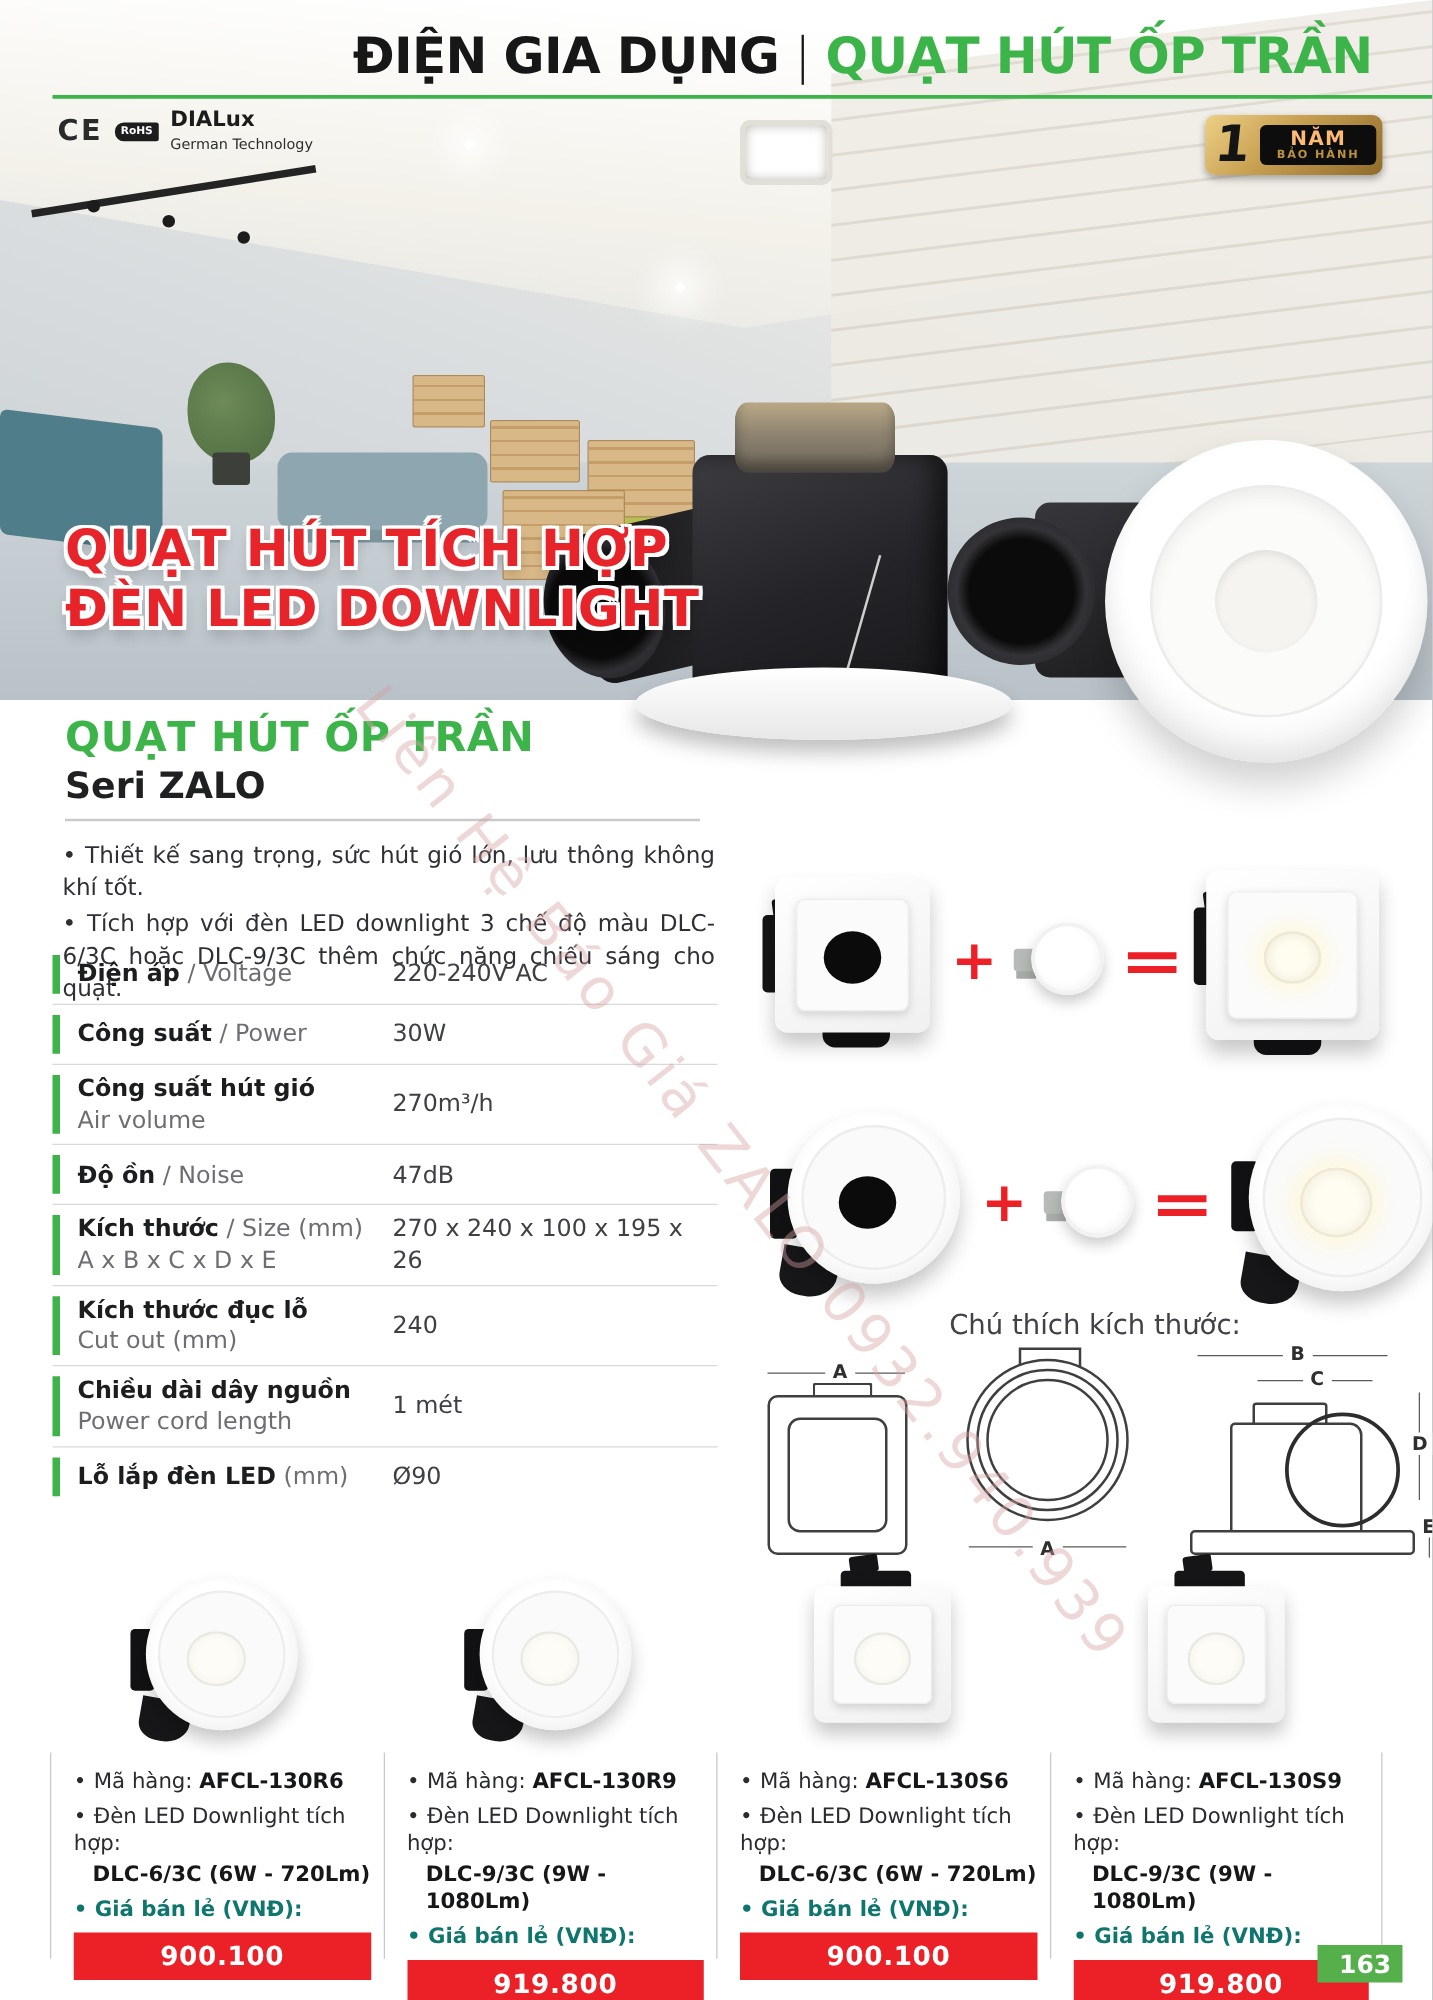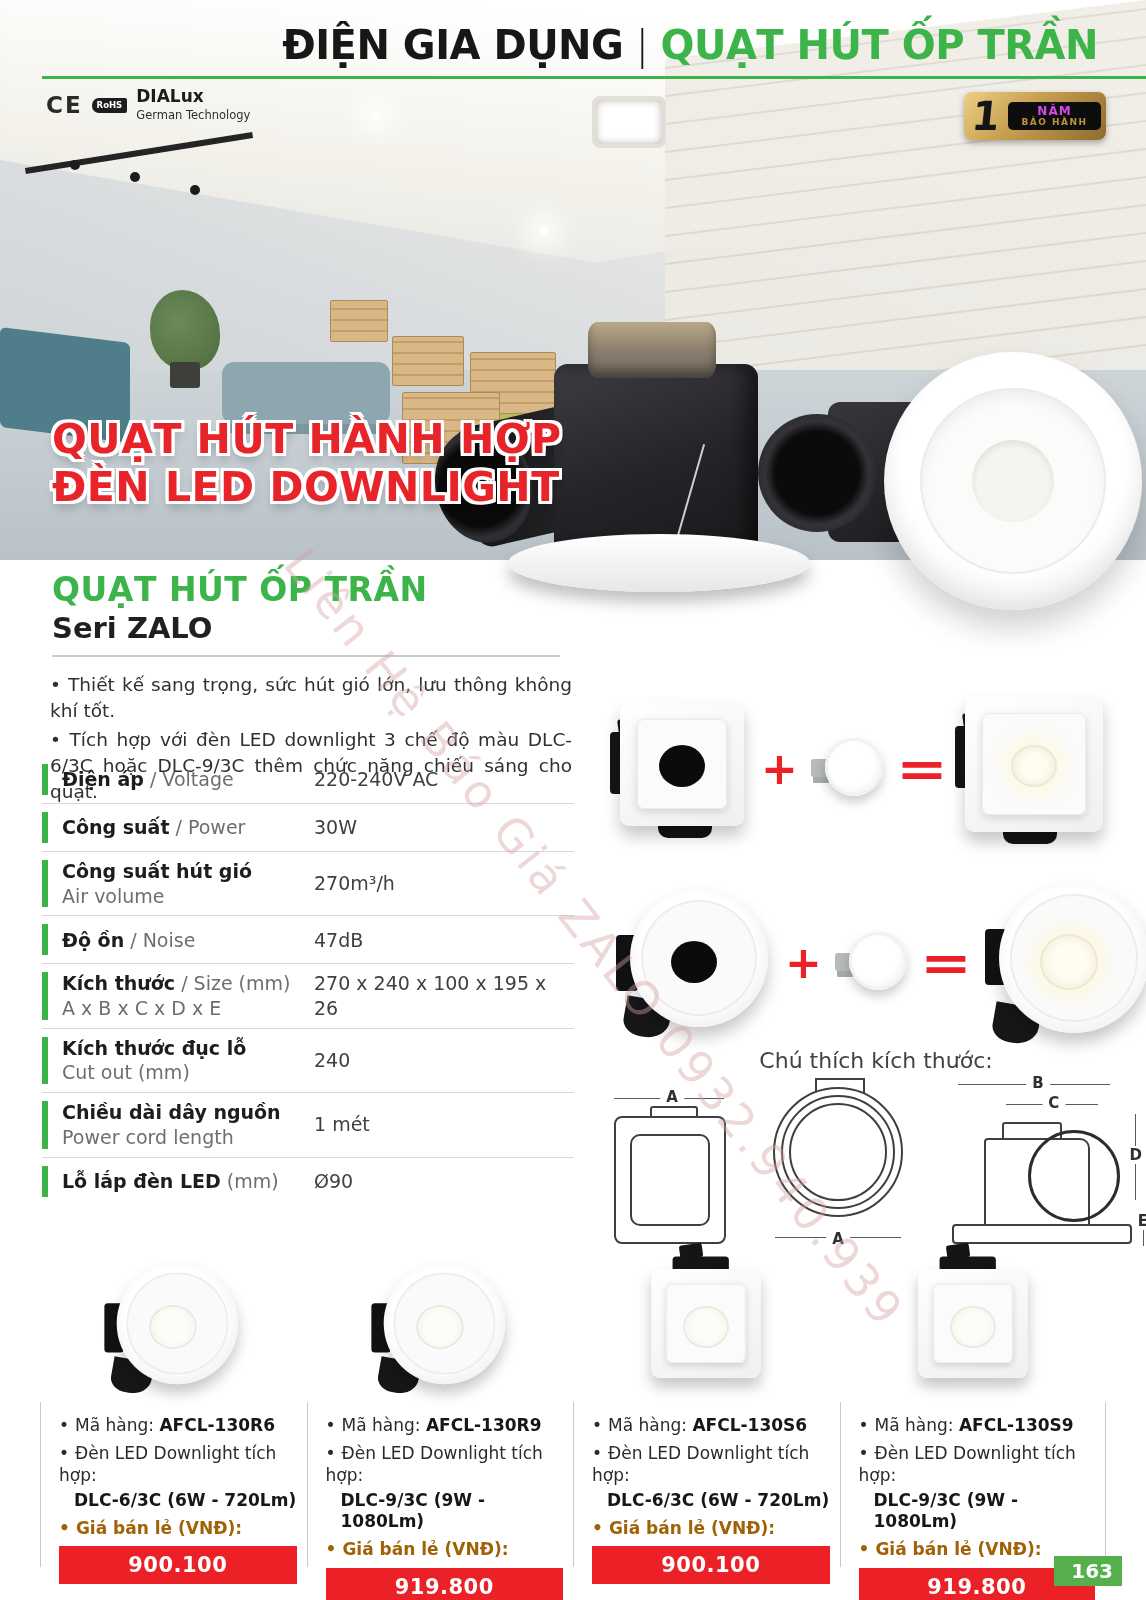--- a/index.html
+++ b/index.html
@@ -73,21 +73,21 @@
   .ce-mark{font-size:23px;font-weight:600;color:#2a2a2a;letter-spacing:2px;}
   .rohs{background:#1d1d1d;color:#fff;font-size:8.5px;font-weight:700;padding:3px 5px;border-radius:7px 2px 2px 7px;line-height:1;}
   .dialux{line-height:1.05;}
   .dialux .dx{font-size:17px;font-weight:800;color:#1c1c1c;}
   .dialux .gt{font-size:11.5px;color:#2e2e2e;margin-top:10px;}
   .warranty{position:absolute;top:92px;right:40px;z-index:8;width:142px;height:48px;border-radius:8px;
         background:linear-gradient(135deg,#ecd086 0%,#caa254 40%,#8f6b2a 100%);
         display:flex;align-items:center;box-shadow:0 3px 6px rgba(0,0,0,.3);}
   .warranty .num{flex:0 0 44px;text-align:center;font-size:40px;font-weight:900;color:#141414;transform:skewX(-6deg);}
   .warranty .panel{flex:1;margin:4px 5px 4px 0;background:#0d0d0d;border-radius:5px;text-align:center;padding:3px 2px;}
-  .warranty .nam{display:block;font-size:12px;font-weight:800;color:#d946ef;letter-spacing:1px;line-height:1.05;}
+  .warranty .nam{display:block;font-size:16px;font-weight:800;color:#fdba74;letter-spacing:1px;line-height:1.05;}
   .warranty .bh{display:block;font-size:9px;font-weight:700;color:#b8923e;letter-spacing:1.5px;}
   .hero-banner{position:absolute;left:52px;top:416px;z-index:7;font-size:41px;font-weight:800;line-height:1.16;
         color:#e8242b;letter-spacing:.5px;
         text-shadow:-3px -3px 0 #fff,3px -3px 0 #fff,-3px 3px 0 #fff,3px 3px 0 #fff,-3px 0 0 #fff,3px 0 0 #fff,
                     0 -3px 0 #fff,0 3px 0 #fff,0 7px 10px rgba(0,0,0,.22);}
 
   
   .sec-title{position:absolute;left:52px;top:570px;z-index:6;font-size:33px;font-weight:600;color:#3cb44a;letter-spacing:.5px;}
   .sec-series{position:absolute;left:52px;top:611px;z-index:6;font-size:29px;font-weight:800;color:#1f2022;}
   .sec-rule{position:absolute;left:52px;top:655px;width:508px;height:2px;background:#c9cacc;z-index:6;}
@@ -187,21 +187,21 @@
   
   .cards{position:absolute;left:40px;top:1252px;width:1066px;z-index:6;display:grid;grid-template-columns:repeat(4,1fr);}
   .card-img{height:150px;display:flex;align-items:center;justify-content:center;}
   .card-img .sqfan,.card-img .rdfan{transform:scale(.88);}
   .card-body{border-left:1px solid #c7c8ca;padding:13px 10px 0 18px;height:152px;position:relative;}
   .card:last-child .card-body{border-right:1px solid #c7c8ca;}
   .cline{font-size:17px;color:#2a2b2e;margin-bottom:7px;line-height:1.25;}
   .cline .blt{margin-right:6px;}
   .cline b{font-weight:800;color:#161719;}
   .cline.model{margin-left:15px;font-weight:800;color:#161719;margin-top:-3px;}
-  .cline.pricelbl{font-weight:800;color:#a16207;}
+  .cline.pricelbl{font-weight:800;color:#0f766e;}
   .pricebox{margin-top:6px;background:#ec2027;color:#fff;text-align:center;font-size:21px;font-weight:800;
         letter-spacing:.5px;padding:7px 0;}
 
   .pagenum{position:absolute;right:24px;bottom:14px;width:68px;height:30px;background:#55b04c;color:#fff;
         font-size:20px;font-weight:700;text-align:right;line-height:30px;padding-right:9px;box-sizing:border-box;z-index:9;}
 
   .watermark{position:absolute;left:316px;top:538px;z-index:20;transform:rotate(52deg);transform-origin:left top;
         font-size:46px;font-weight:500;letter-spacing:4px;color:rgba(213,160,160,.42);white-space:nowrap;pointer-events:none;}
 </style>
 </head>
@@ -256,21 +256,21 @@
     </span>
   </div>
   <div class="warranty">
     <span class="num">1</span>
     <span class="panel">
       <span class="nam">NĂM</span>
       <span class="bh">BẢO HÀNH</span>
     </span>
   </div>
   <div class="hero-banner">
-    <div>QUẠT HÚT HÀNH HỢP</div>
+    <div>QUẠT HÚT TÍCH HỢP</div>
     <div>ĐÈN LED DOWNLIGHT</div>
   </div>
 
   <div class="sec-title">QUẠT HÚT ỐP TRẦN</div>
   <div class="sec-series">Seri ZALO</div>
   <div class="sec-rule"></div>
   <div class="features">
     <p>• Thiết kế sang trọng, sức hút gió lớn, lưu thông không khí tốt.</p>
     <p>• Tích hợp với đèn LED downlight 3 chế độ màu DLC-6/3C hoặc DLC-9/3C thêm chức năng chiếu sáng cho quạt.</p>
   </div>

